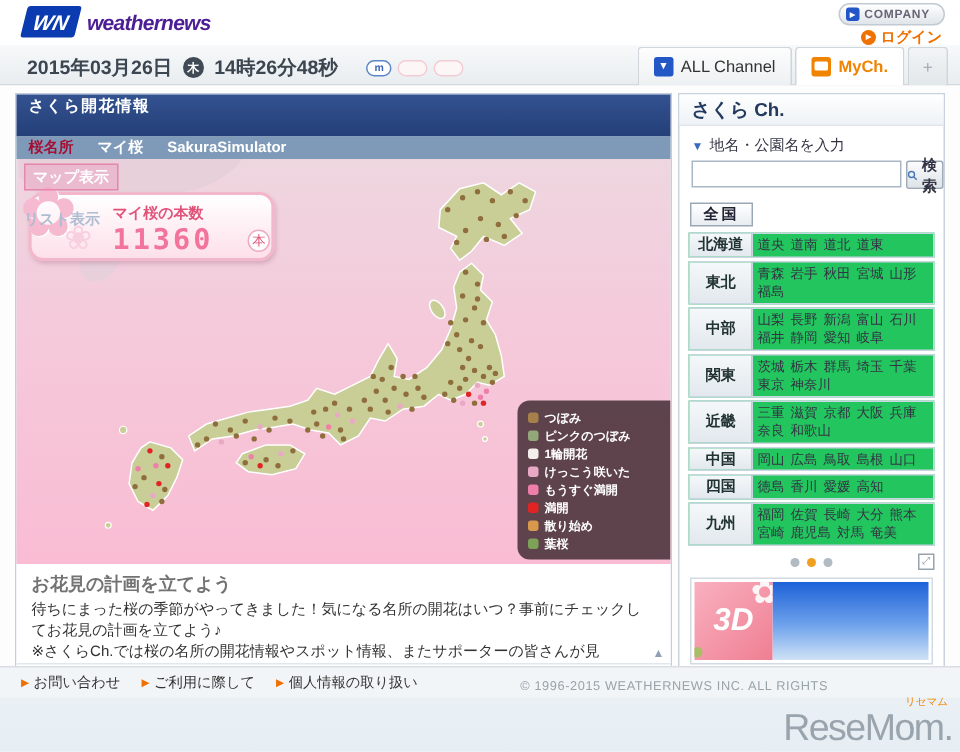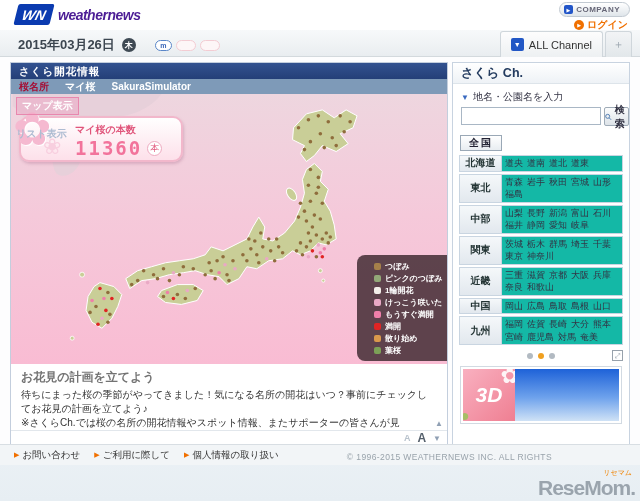--- a/index.html
+++ b/index.html
@@ -42,21 +42,21 @@
   .chan-tab.add { color:#9aa4ae; padding:0 7px; font-size:11px; background:linear-gradient(#f2f4f6,#e2e7ea); }
   .allchan-icon { width:13px; height:13px; background:#2257c5; border-radius:2px; color:#fff; font-size:7px;
                   display:flex; align-items:center; justify-content:center; }
   .mych-icon { width:13px; height:13px; background:#f08300; border-radius:2px; position:relative; }
   .mych-icon::after { content:""; position:absolute; left:2px; right:2px; top:3px; bottom:4px; background:#fff; border-radius:1px; }
 
   
   .main-bg { position:absolute; top:57px; left:0; right:0; height:398px; background:#fdfdfe; }
   .sakura-panel { position:absolute; left:10px; top:62px; width:438px; height:383px;
                   border:1px solid #c3cedd; background:#fff; }
-  .panel-title { height:16px; background:linear-gradient(#335290,#243f78); color:#fff; font-size:10.5px;
+  .panel-title { height:28px; background:linear-gradient(#335290,#243f78); color:#fff; font-size:10.5px;
                  font-weight:bold; line-height:16px; padding-left:8px; letter-spacing:1px; }
   .panel-tabs { height:15px; background:#7e9ab8; display:flex; gap:16px; padding-left:8px;
                 font-size:10px; font-weight:bold; line-height:15px; color:#fff; }
   .panel-tabs .tab { cursor:default; }
   .panel-tabs .tab.active { color:#a50f35; }
 
   .map-area { position:relative; height:270px; overflow:hidden;
               background:linear-gradient(180deg,#eed6df 0%,#f5c9da 45%,#f9bcd3 100%); }
   .japan-svg { position:absolute; left:0; top:0; }
   .view-tabs { position:absolute; top:3px; left:5px; display:flex; gap:10px; z-index:5;
@@ -64,28 +64,28 @@
   .view-tab.active { color:#fff; border:1px solid #e887ae; padding:1px 5px; background:rgba(240,150,185,.35); }
   .view-tab.inactive { color:#aebcd2; padding:2px 0; }
 
   .counter { position:absolute; top:22px; left:8px; width:164px; height:46px; border:2px solid #f2b7cb;
              border-radius:10px; background:linear-gradient(#ffffff,#fde0ea);
              box-shadow:1px 2px 3px rgba(170,110,140,.35); z-index:4; }
   .counter-flower { position:absolute; left:-8px; top:-12px; font-size:46px; color:#f5b9d0;
                     text-shadow:1px 1px 0 #fff; line-height:1; }
   .counter-flower2 { position:absolute; left:22px; top:18px; font-size:22px; color:#f8cfdf; line-height:1; }
   .counter-label { margin:5px 0 0 54px; color:#e0547a; font-weight:bold; font-size:10px; }
-  .counter-value { margin:0 0 0 54px; display:flex; align-items:center; gap:5px; }
+  .counter-value { margin:0 0 0 54px; display:flex; align-items:center; gap:23px; }
   .counter-digits { font-family:"DejaVu Sans Mono",monospace; font-weight:bold; font-size:19px;
                     color:#f2739b; letter-spacing:2px; }
   .counter-unit { width:15px; height:15px; border-radius:50%; background:#fff; border:1px solid #eeaac0;
                   color:#e0547a; font-size:9px; display:flex; align-items:center; justify-content:center; }
 
-  .legend { position:absolute; right:0; top:161px; width:90px; background:rgba(77,52,61,.9);
-            border-radius:8px 0 0 8px; padding:5px 4px 5px 17px; z-index:4; }
+  .legend { position:absolute; right:0; top:161px; width:102px; background:rgba(77,52,61,.9);
+            border-radius:8px 0 0 8px; padding:5px 4px 5px 7px; z-index:4; }
   .legend-item { display:flex; align-items:center; gap:4px; height:12px; }
   .legend-dot { width:7px; height:7px; border-radius:2px; flex:0 0 7px; }
   .legend-label { color:#fff; font-size:8px; font-weight:bold; white-space:nowrap; }
 
   .article { position:relative; height:66px; padding:5px 18px 0 10px; background:#fff; }
   .article-heading { color:#737373; font-weight:bold; font-size:12px; }
   .article-body { font-size:10px; color:#333; line-height:1.4; margin-top:2px; }
   .article-note { font-size:10px; color:#333; line-height:1.4; }
   .scroll-up { position:absolute; right:4px; bottom:2px; color:#90a0b4; font-size:8px; }
   .article-controls { height:15px; border-top:1px solid #e2e7ec; display:flex; justify-content:flex-end;
@@ -103,21 +103,21 @@
   .hint-caret { color:#3a6ac0; font-size:8px; }
   .search-row { display:flex; gap:3px; margin:0 8px; }
   .search-input { flex:1; height:18px; border:1px solid #a9b7c5; font-size:10px; padding:0 3px; }
   .search-btn { width:50px; height:19px; border:1px solid #9fabb7; border-radius:2px;
                 background:linear-gradient(#fbfcfd,#dde3e8); font-size:10px; color:#334;
                 display:flex; align-items:center; justify-content:center; gap:3px; font-weight:bold; }
   .all-btn { margin:9px 0 4px 7px; width:42px; height:16px; border:1px solid #9aa8b6;
              background:linear-gradient(#ffffff,#e8edf1); font-size:10px; font-weight:bold; color:#223;
              display:flex; align-items:center; justify-content:center; letter-spacing:2px; }
   .region-table { margin:0 6px; display:flex; flex-direction:column; gap:2px; }
-  .region-row { display:flex; border:1px solid #c9d5e1; background:#14b8a6; }
+  .region-row { display:flex; border:1px solid #c9d5e1; background:#22c55e; }
   .region-name { width:42px; background:linear-gradient(#f5f8fa,#e2e8ee); border-right:1px solid #c9d5e1;
                  display:flex; align-items:center; justify-content:center; font-size:10px; font-weight:bold; color:#233; }
   .region-prefs { flex:1; padding:1px 3px; display:flex; flex-wrap:wrap; align-content:center; }
   .pref-link { font-size:9px; color:#334; line-height:12.5px; margin-right:4px; white-space:nowrap; }
 
   .carousel { height:12px; display:flex; align-items:center; justify-content:center; gap:5px;
               position:relative; margin-top:5px; }
   .car-dot { width:6px; height:6px; border-radius:50%; background:#b2bac2; }
   .car-dot.active { background:#f0a020; }
   .expand-icon { position:absolute; right:6px; top:0; width:11px; height:11px; border:1px solid #98a2ac;
@@ -135,21 +135,21 @@
 
   
   .footer { position:absolute; left:0; right:0; top:444px; height:21px; background:#f2f5f7;
             border-top:1px solid #d8dee3; }
   .footer-links { display:flex; gap:14px; padding-left:14px; font-size:9.5px; color:#333; align-items:center; height:100%; }
   .footer-link { display:flex; gap:3px; align-items:center; }
   .flink-arrow { color:#f07000; font-size:7px; }
   .copyright { position:absolute; right:88px; font-size:8.5px; color:#99a3ab; letter-spacing:.4px; top:7px; }
   .watermark { position:absolute; right:5px; bottom:3px; text-align:right; line-height:1; }
   .watermark-jp { color:#f08300; font-size:7px; display:block; margin-right:3px; margin-bottom:1px; }
-  .watermark-en { color:#9aa4ad; font-size:21px; font-weight:bold; letter-spacing:-1px;
+  .watermark-en { color:#9aa4ad; font-size:25px; font-weight:normal; letter-spacing:-1px;
                   font-family:"Liberation Sans",sans-serif; }
 </style>
 </head>
 <body>
 
 <div class="page">
 
   <div class="header">
     <div class="logo">
       <div class="logo-mark">WN</div>
@@ -162,30 +162,35 @@
     <div class="login-link">
       <span class="login-icon">▶</span>
       <span>ログイン</span>
     </div>
   </div>
 
   <div class="datebar">
     <div class="date-group">
       <span>2015年03月26日</span>
       <span class="weekday-chip">木</span>
+      <span>14時26分48秒</span>
       <span class="badges" id="badges">
           <span class="badge">m</span>
           <span class="badge faint"></span>
           <span class="badge faint"></span>
         </span>
     </div>
     <div class="channel-tabs">
       <div class="chan-tab">
         <span class="allchan-icon">▼</span>
         <span>ALL Channel</span>
+      </div>
+      <div class="chan-tab my">
+        <span class="mych-icon"></span>
+        <span>MyCh.</span>
       </div>
       <div class="chan-tab add">
         <span>＋</span>
       </div>
     </div>
   </div>
 
   <div class="main-bg"></div>
 
   <div class="sakura-panel">
@@ -468,20 +473,29 @@
           <div class="region-name">中国</div>
           <div class="region-prefs">
             <span class="pref-link">岡山</span>
             <span class="pref-link">広島</span>
             <span class="pref-link">鳥取</span>
             <span class="pref-link">島根</span>
             <span class="pref-link">山口</span>
           </div>
         </div>
         <div class="region-row">
+          <div class="region-name">四国</div>
+          <div class="region-prefs">
+            <span class="pref-link">徳島</span>
+            <span class="pref-link">香川</span>
+            <span class="pref-link">愛媛</span>
+            <span class="pref-link">高知</span>
+          </div>
+        </div>
+        <div class="region-row">
           <div class="region-name">九州</div>
           <div class="region-prefs">
             <span class="pref-link">福岡</span>
             <span class="pref-link">佐賀</span>
             <span class="pref-link">長崎</span>
             <span class="pref-link">大分</span>
             <span class="pref-link">熊本</span>
             <span class="pref-link">宮崎</span>
             <span class="pref-link">鹿児島</span>
             <span class="pref-link">対馬</span>

